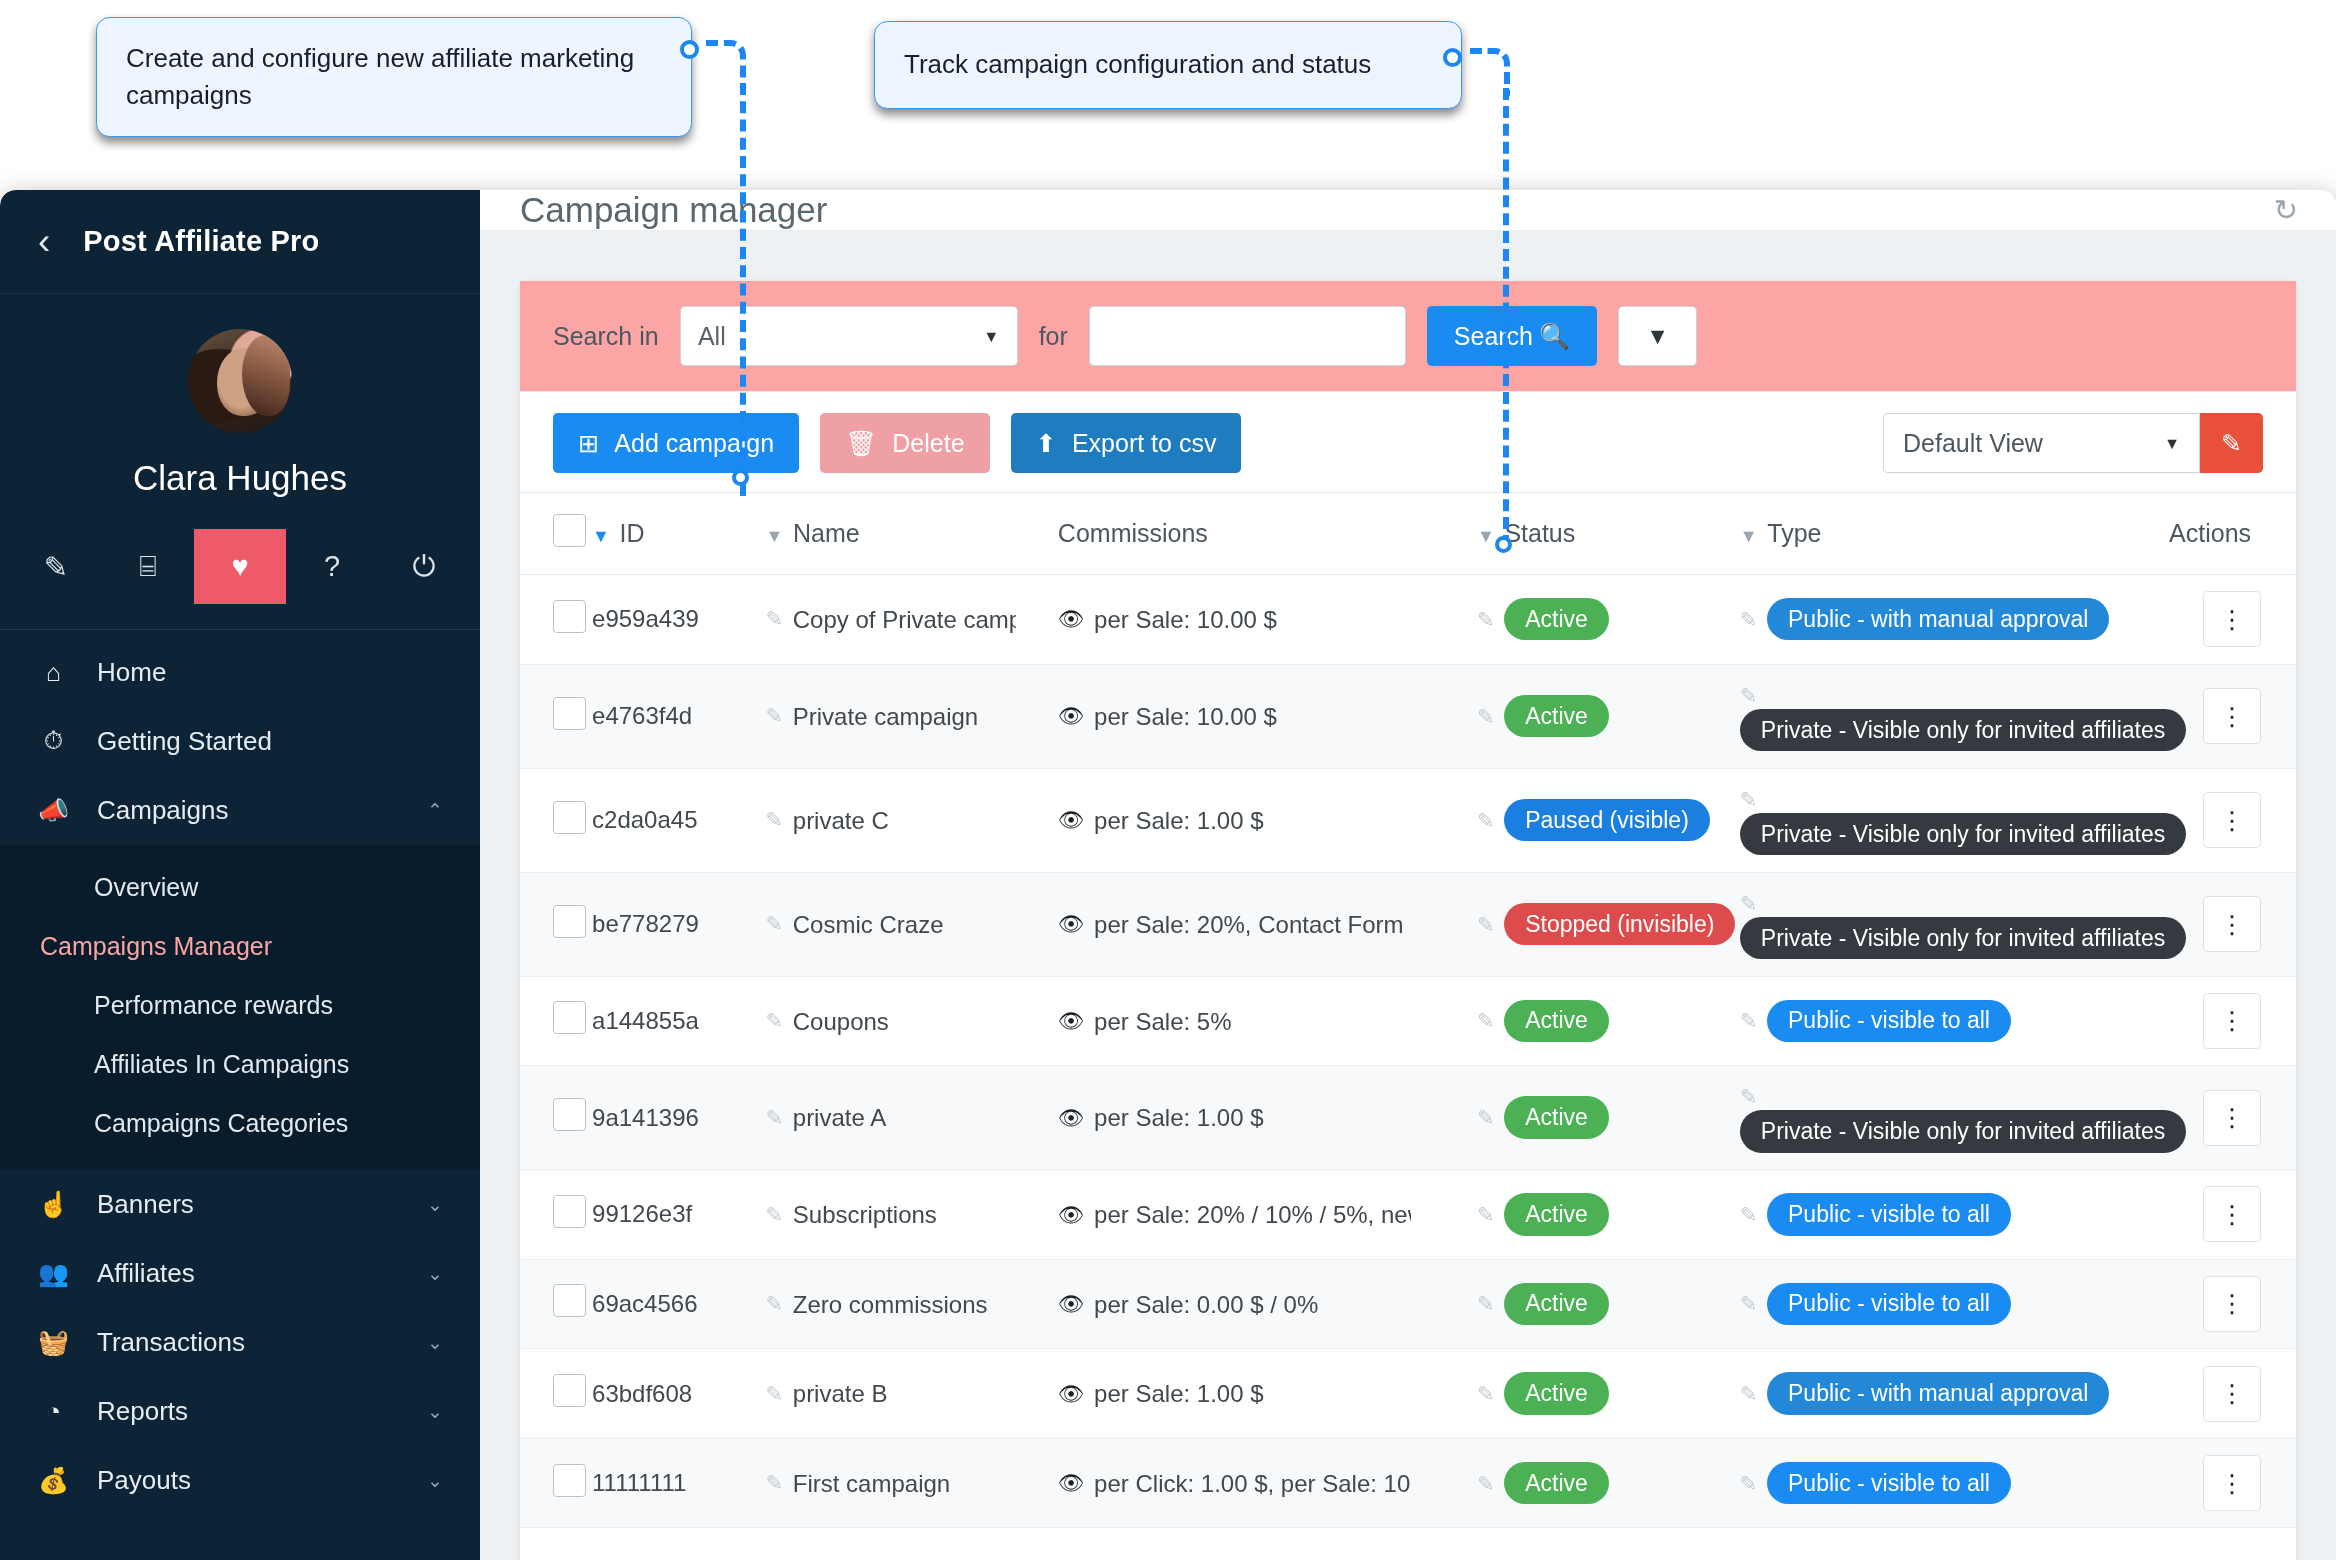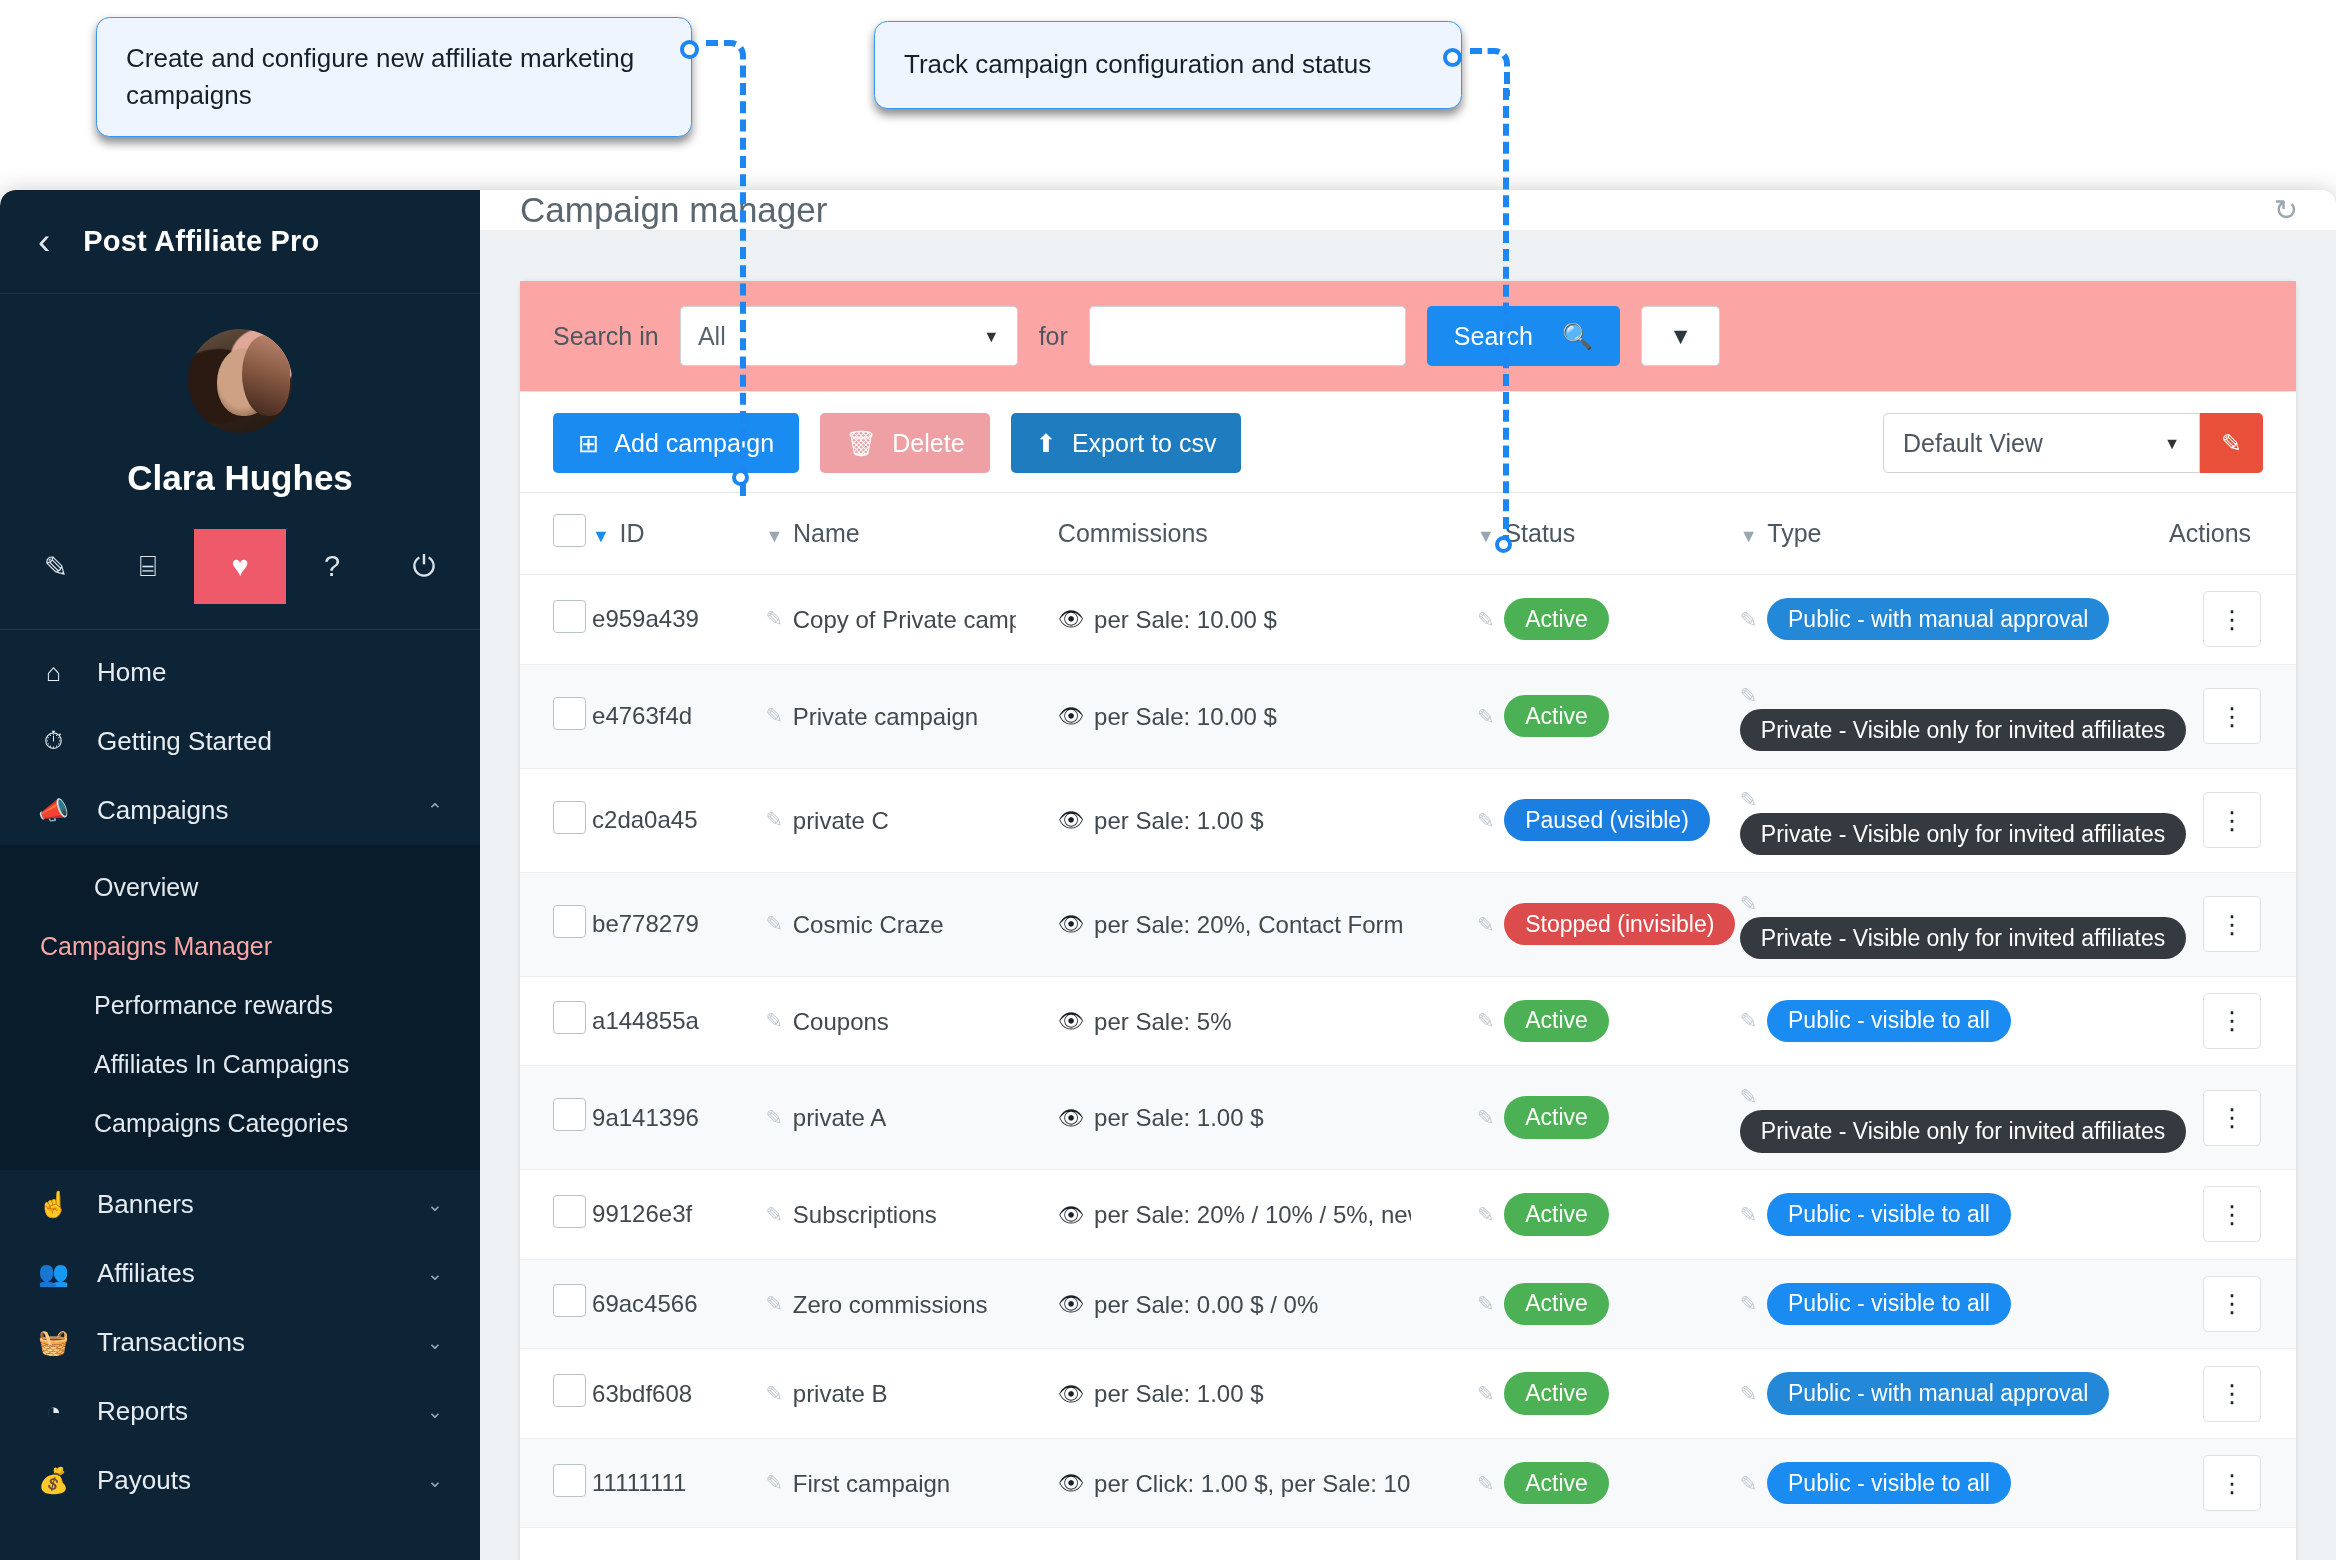--- a/index.html
+++ b/index.html
@@ -87,21 +87,21 @@
     content:""; position:absolute; left:28%; top:18%;
     width:52%; height:66%; border-radius:50% 50% 46% 46%;
     background: radial-gradient(ellipse at 45% 40%, #cfa184 0 55%, #8d654c 80%, rgba(0,0,0,0) 100%);
   }
   .avatar::before {
     content:""; position:absolute; right:2%; top:6%;
     width:46%; height:78%; border-radius:48% 44% 40% 52%;
     background: linear-gradient(200deg, #c08c73 0%, #8a5b44 45%, #3b231a 100%);
     z-index: 2;
   }
-  .sb-name { font-size: 35px; margin-top: 25px; font-weight: 700; }
+  .sb-name { font-size: 35px; margin-top: 25px; font-weight: 400; }
 
   .sb-icons {
     display: flex; align-items: stretch; justify-content: center;
     margin-top: 31px; height: 75px;
   }
   .sb-ico {
     width: 92px; display: flex; align-items: center; justify-content: center;
     font-size: 29px; color: #dde4ea; cursor: pointer;
   }
   .sb-ico.active { background: #ef5a6a; color: #fff; }
@@ -156,21 +156,21 @@
   .sel .caret { margin-left: auto; font-size: 16.3px; color: #333; }
   .txtin {
     width: 317px; height: 60px; background: #fff;
     border: 1px solid #ccd3d9; border-radius: 4.8px;
     padding: 0 15.4px; font-size: 25px; color: #333;
     font-family: "Liberation Sans", sans-serif;
   }
   .btn-search {
     height: 60px; padding: 0 27px; background: #1a8cf1; color: #fff;
     border: none; border-radius: 4.8px; font-size: 25px; cursor: pointer;
-    display: flex; align-items: center; gap: 29px;
+    display: flex; align-items: center; gap: 6px;
     font-family: "Liberation Sans", sans-serif;
   }
   .btn-funnel {
     width: 79px; height: 60px; background: #fff; border: 1px solid #ccd3d9;
     border-radius: 4.8px; display: flex; align-items: center; justify-content: center;
     font-size: 23px; color: #2c3840; cursor: pointer;
   }
 
   .actions-row {
     display: flex; align-items: center; gap: 21px;

